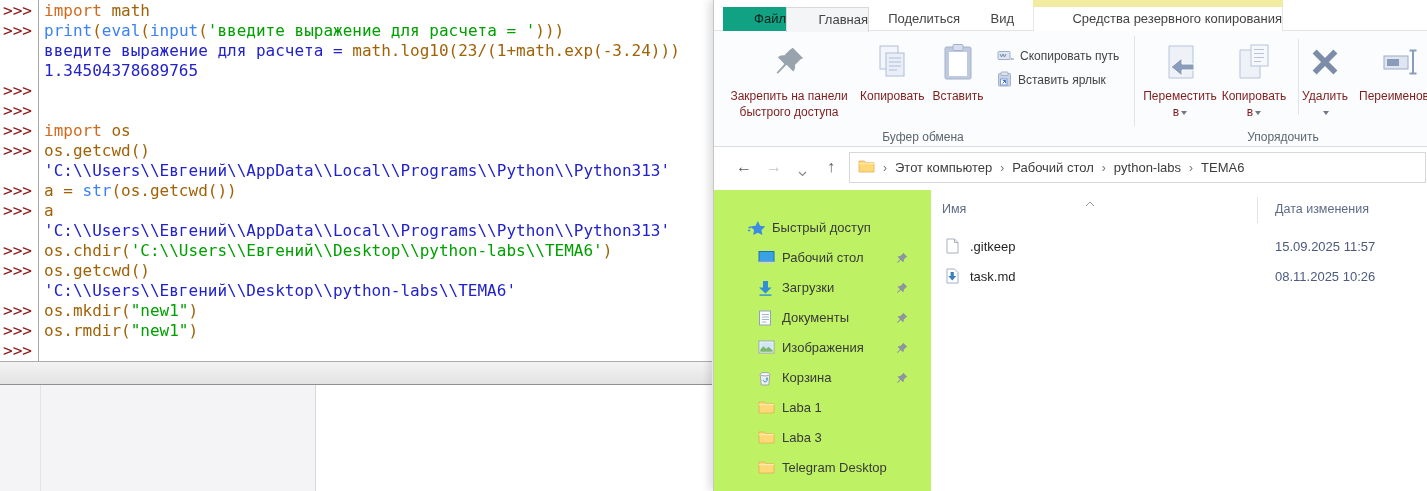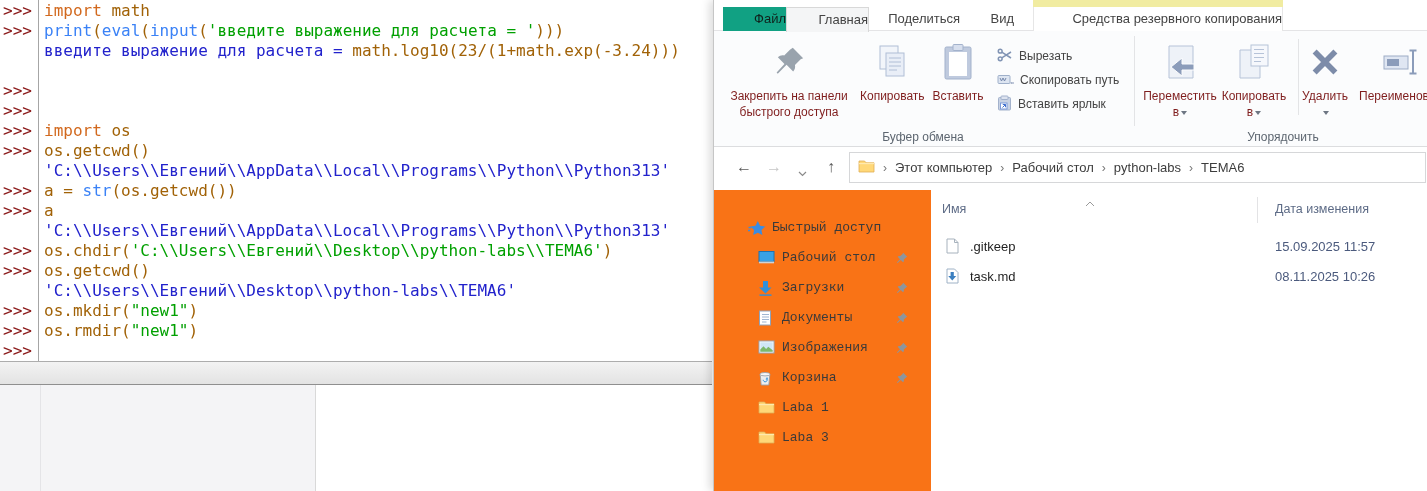--- a/index.html
+++ b/index.html
@@ -56,21 +56,21 @@
   .caret{display:inline-block;width:0;height:0;border-left:3.5px solid transparent;border-right:3.5px solid transparent;border-top:4px solid #6d7683;vertical-align:middle;margin-left:2px;}
 
   .addr{position:absolute;left:0;top:147px;width:100%;height:43px;background:#fff;}
   .nav{position:absolute;top:11px;width:20px;text-align:center;font-size:16px;color:#5a5a5a;cursor:default;}
   .nav-back{left:20px;} .nav-fwd{left:50px;color:#c6c6c6;} .nav-chevron{left:78px;top:16px;} .nav-up{left:107px;}
   .crumbbox{position:absolute;left:135px;top:5px;width:577px;height:31px;border:1px solid #d6d7d9;box-sizing:border-box;
       display:flex;align-items:center;padding:0 8px;gap:8px;background:#fff;}
   .crumb{font-size:13px;color:#3d3d3d;white-space:nowrap;cursor:default;}
   .crumb-sep{color:#777;font-size:12px;}
 
-  .sidebar{position:absolute;left:0;top:190px;width:217px;height:301px;background:#f97316;font-family:Liberation Mono, monospace;}
+  .sidebar{position:absolute;left:0;top:190px;width:217px;height:301px;background:#bef264;}
   .side-item{position:absolute;left:0;width:217px;height:30px;cursor:default;}
   .sicon{position:absolute;left:44px;top:7px;display:flex;}
   .side-item.root .sicon{left:34px;top:7px;}
   .slabel{position:absolute;left:68px;top:7px;font-size:13px;color:#3a3a3a;white-space:nowrap;}
   .side-item.root .slabel{left:58px;}
   .spin{position:absolute;left:182px;top:9px;}
 
   .col-h{position:absolute;top:202px;font-size:12.5px;color:#5d6b86;cursor:default;}
   .h-name{left:228px;} .h-date{left:561px;}
   .sort{position:absolute;left:371px;top:195px;}
@@ -91,21 +91,21 @@
     </div>
   </div>
 
   <div class="console">
     <div class="console-area">
       <div class="gutter"></div>
       <div class="clines" id="console-lines">
           <div class="cline"><span class="cprompt">&gt;&gt;&gt;</span><span class="ccontent"><span class="tok-kw">import</span><span class="tok-code"> math</span></span></div>
           <div class="cline"><span class="cprompt">&gt;&gt;&gt;</span><span class="ccontent"><span class="tok-bi">print</span><span class="tok-code">(</span><span class="tok-bi">eval</span><span class="tok-code">(</span><span class="tok-bi">input</span><span class="tok-code">(</span><span class="tok-str">'введите выражение для расчета = '</span><span class="tok-code">)))</span></span></div>
           <div class="cline"><span class="cprompt"></span><span class="ccontent"><span class="tok-out">введите выражение для расчета = </span><span class="tok-code">math.log10(23/(1+math.exp(-3.24)))</span></span></div>
-          <div class="cline"><span class="cprompt"></span></div>
+          <div class="cline"><span class="cprompt"></span><span class="ccontent"><span class="tok-out">1.34504378689765</span></span></div>
           <div class="cline"><span class="cprompt">&gt;&gt;&gt;</span><span class="ccontent"></span></div>
           <div class="cline"><span class="cprompt">&gt;&gt;&gt;</span><span class="ccontent"></span></div>
           <div class="cline"><span class="cprompt">&gt;&gt;&gt;</span><span class="ccontent"><span class="tok-kw">import</span><span class="tok-code"> os</span></span></div>
           <div class="cline"><span class="cprompt">&gt;&gt;&gt;</span><span class="ccontent"><span class="tok-code">os.getcwd()</span></span></div>
           <div class="cline"><span class="cprompt"></span><span class="ccontent"><span class="tok-out">'C:\\Users\\Евгений\\AppData\\Local\\Programs\\Python\\Python313'</span></span></div>
           <div class="cline"><span class="cprompt">&gt;&gt;&gt;</span><span class="ccontent"><span class="tok-code">a = </span><span class="tok-bi">str</span><span class="tok-code">(os.getcwd())</span></span></div>
           <div class="cline"><span class="cprompt">&gt;&gt;&gt;</span><span class="ccontent"><span class="tok-code">a</span></span></div>
           <div class="cline"><span class="cprompt"></span><span class="ccontent"><span class="tok-out">'C:\\Users\\Евгений\\AppData\\Local\\Programs\\Python\\Python313'</span></span></div>
           <div class="cline"><span class="cprompt">&gt;&gt;&gt;</span><span class="ccontent"><span class="tok-code">os.chdir(</span><span class="tok-str">'C:\\Users\\Евгений\\Desktop\\python-labs\\TEMA6'</span><span class="tok-code">)</span></span></div>
           <div class="cline"><span class="cprompt">&gt;&gt;&gt;</span><span class="ccontent"><span class="tok-code">os.getcwd()</span></span></div>
@@ -157,30 +157,20 @@
               <rect x="3" y="4" width="26" height="32" rx="1.5" fill="#bfcade" stroke="#a3b2cc"></rect>
               <rect x="7" y="9" width="18" height="24" fill="#fff"></rect>
               <rect x="11" y="1.5" width="10" height="6" rx="1" fill="#d7dfee" stroke="#a3b2cc"></rect>
             </svg>
         </div>
         <div class="rlb">Вставить</div>
       </div>
 
       <div class="small-col">
         <div class="srow">
-          <span><svg width="16" height="16" viewBox="0 0 16 16">
-                <g stroke="#8194b4" fill="none" stroke-width="1.5">
-                  <circle cx="3.2" cy="4.2" r="1.9"></circle>
-                  <circle cx="3.2" cy="11.8" r="1.9"></circle>
-                  <path d="M4.8 5.2L14 11M4.8 10.8L14 5"></path>
-                </g>
-              </svg></span>
-          <span>Вырезать</span>
-        </div>
-        <div class="srow">
           <span><svg width="17" height="14" viewBox="0 0 17 14">
                 <rect x="1" y="3.5" width="12" height="8" rx="1" fill="#dde5f1" stroke="#9fb0ca"></rect>
                 <path d="M3 6l1.5 3L6 6l1.5 3L9 6" stroke="#7487ab" fill="none" stroke-width="1"></path>
                 <circle cx="14.3" cy="11" r=".8" fill="#7487ab"></circle>
                 <circle cx="16" cy="11" r=".8" fill="#7487ab"></circle>
               </svg></span>
           <span>Скопировать путь</span>
         </div>
         <div class="srow">
           <span><svg width="15" height="16" viewBox="0 0 15 16">
@@ -354,20 +344,29 @@
           <span class="slabel">Laba 1</span>
         </div>
         <div class="side-item" style="top: 233px;">
           <span class="sicon">
             <svg width="17" height="14" viewBox="0 0 17 14">
               <path d="M1 2h5.6L8 3.8h8V13H1z" fill="#ffd878" stroke="#dfae56" stroke-width=".8"></path>
               <path d="M1 4.6h15" stroke="#ffe9ae" stroke-width="1.2"></path>
             </svg>
           </span>
           <span class="slabel">Laba 3</span>
+        </div>
+        <div class="side-item" style="top: 263px;">
+          <span class="sicon">
+            <svg width="17" height="14" viewBox="0 0 17 14">
+              <path d="M1 2h5.6L8 3.8h8V13H1z" fill="#ffd878" stroke="#dfae56" stroke-width=".8"></path>
+              <path d="M1 4.6h15" stroke="#ffe9ae" stroke-width="1.2"></path>
+            </svg>
+          </span>
+          <span class="slabel">Telegram Desktop</span>
         </div>
         <div class="side-item" style="top: 293px;">
           <span class="sicon">
             <svg width="17" height="14" viewBox="0 0 17 14">
               <path d="M1 2h5.6L8 3.8h8V13H1z" fill="#ffd878" stroke="#dfae56" stroke-width=".8"></path>
               <path d="M1 4.6h15" stroke="#ffe9ae" stroke-width="1.2"></path>
             </svg>
           </span>
           <span class="slabel"></span>
         </div>

